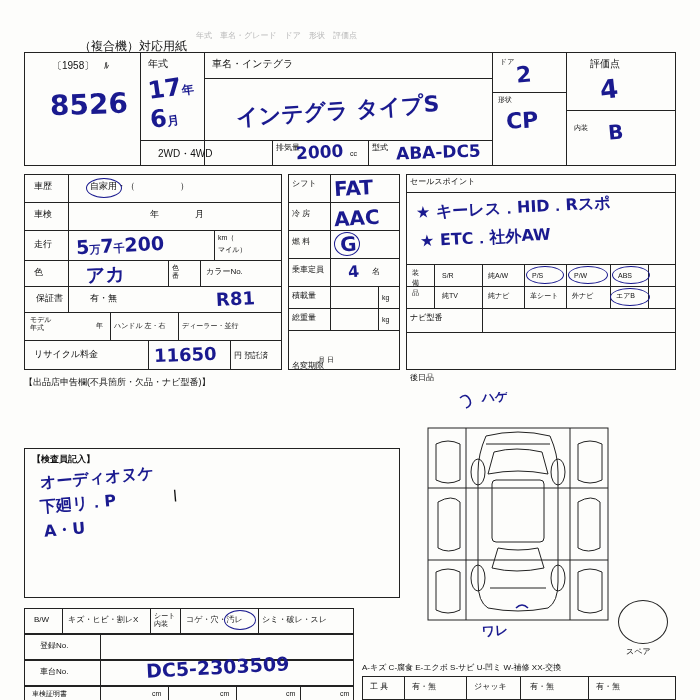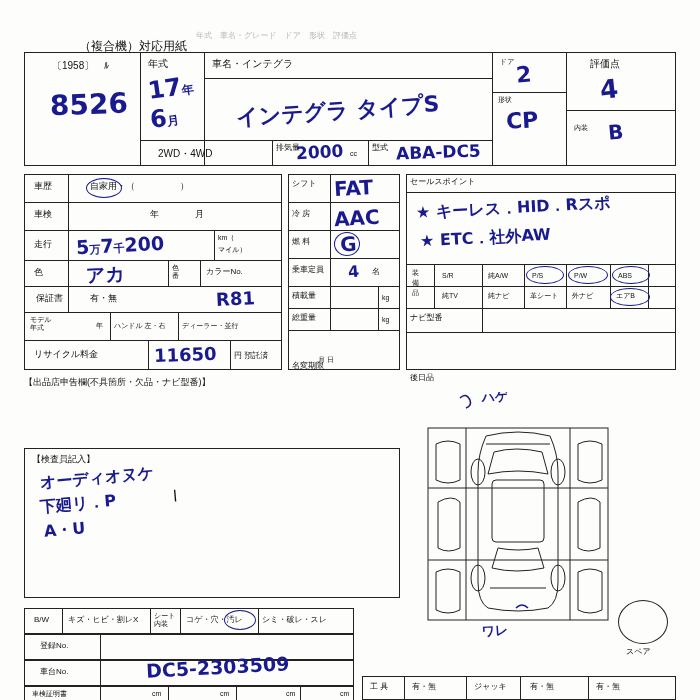--- a/index.html
+++ b/index.html
@@ -220,21 +220,21 @@
   <div class="lbl xs" style="left:488px; top:292px;">純ナビ</div>
   <div class="lbl xs" style="left:530px; top:292px;">革シート</div>
   <div class="lbl xs" style="left:572px; top:292px;">外ナビ</div>
   <div class="lbl xs" style="left:616px; top:292px;">エアB</div>
   <div class="ellipse" style="left:610px; top:288px; width:40px; height:18px;"></div>
 
   <div class="lbl sm" style="left:410px; top:314px;">ナビ型番</div>
   <div class="lbl sm" style="left:410px; top:338px;margin-top:36px;">後日品</div>
 
   <div class="bx" style="left:24px; top:448px; width:376px; height:150px;"></div>
-  <div class="lbl" style="left:32px; top:455px; font-size:9px;">【検査員記入】</div>
+  <div class="lbl" style="left:32px; top:455px; font-size:9px;font-weight:bold;">【検査員記入】</div>
   <div class="hand" style="left:40px; top:468px; font-size:16px; transform:rotate(-5deg);">オーディオヌケ</div>
   <div class="hand" style="left:40px; top:494px; font-size:16px; transform:rotate(-5deg);">下廻リ．P</div>
   <div class="hand" style="left:44px; top:520px; font-size:16px; transform:rotate(-5deg);">A・U</div>
   <div class="hand blk" style="left:172px; top:488px; font-size:12px;">∣</div>
 
   <div class="bx" style="left:24px; top:608px; width:330px; height:26px;"></div>
   <div class="vline" style="left:62px; top:608px; height:26px;"></div>
   <div class="vline" style="left:150px; top:608px; height:26px;"></div>
   <div class="vline" style="left:180px; top:608px; height:26px;"></div>
   <div class="vline" style="left:258px; top:608px; height:26px;"></div>
@@ -256,20 +256,21 @@
   <div class="bx" style="left:24px; top:686px; width:330px; height:18px;"></div>
   <div class="lbl xs" style="left:32px; top:690px;">車検証明書</div>
   <div class="vline" style="left:168px; top:686px; height:18px;"></div>
   <div class="vline" style="left:236px; top:686px; height:18px;"></div>
   <div class="vline" style="left:300px; top:686px; height:18px;"></div>
   <div class="lbl xs" style="left:152px; top:690px;">cm</div>
   <div class="lbl xs" style="left:220px; top:690px;">cm</div>
   <div class="lbl xs" style="left:286px; top:690px;">cm</div>
   <div class="lbl xs" style="left:340px; top:690px;">cm</div>
 
+  <div class="legend" style="left:362px; top:662px;">A-キズ  C-腐食  E-エクボ  S-サビ  U-凹ミ  W-補修  XX-交換</div>
   <div class="bx" style="left:362px; top:676px; width:314px; height:24px;"></div>
   <div class="vline" style="left:404px; top:676px; height:24px;"></div>
   <div class="vline" style="left:466px; top:676px; height:24px;"></div>
   <div class="vline" style="left:520px; top:676px; height:24px;"></div>
   <div class="vline" style="left:588px; top:676px; height:24px;"></div>
   <div class="lbl sm" style="left:370px; top:683px;">工 具</div>
   <div class="lbl sm" style="left:412px; top:683px;">有・無</div>
   <div class="lbl sm" style="left:474px; top:683px;">ジャッキ</div>
   <div class="lbl sm" style="left:530px; top:683px;">有・無</div>
   <div class="lbl sm" style="left:596px; top:683px;">有・無</div>

